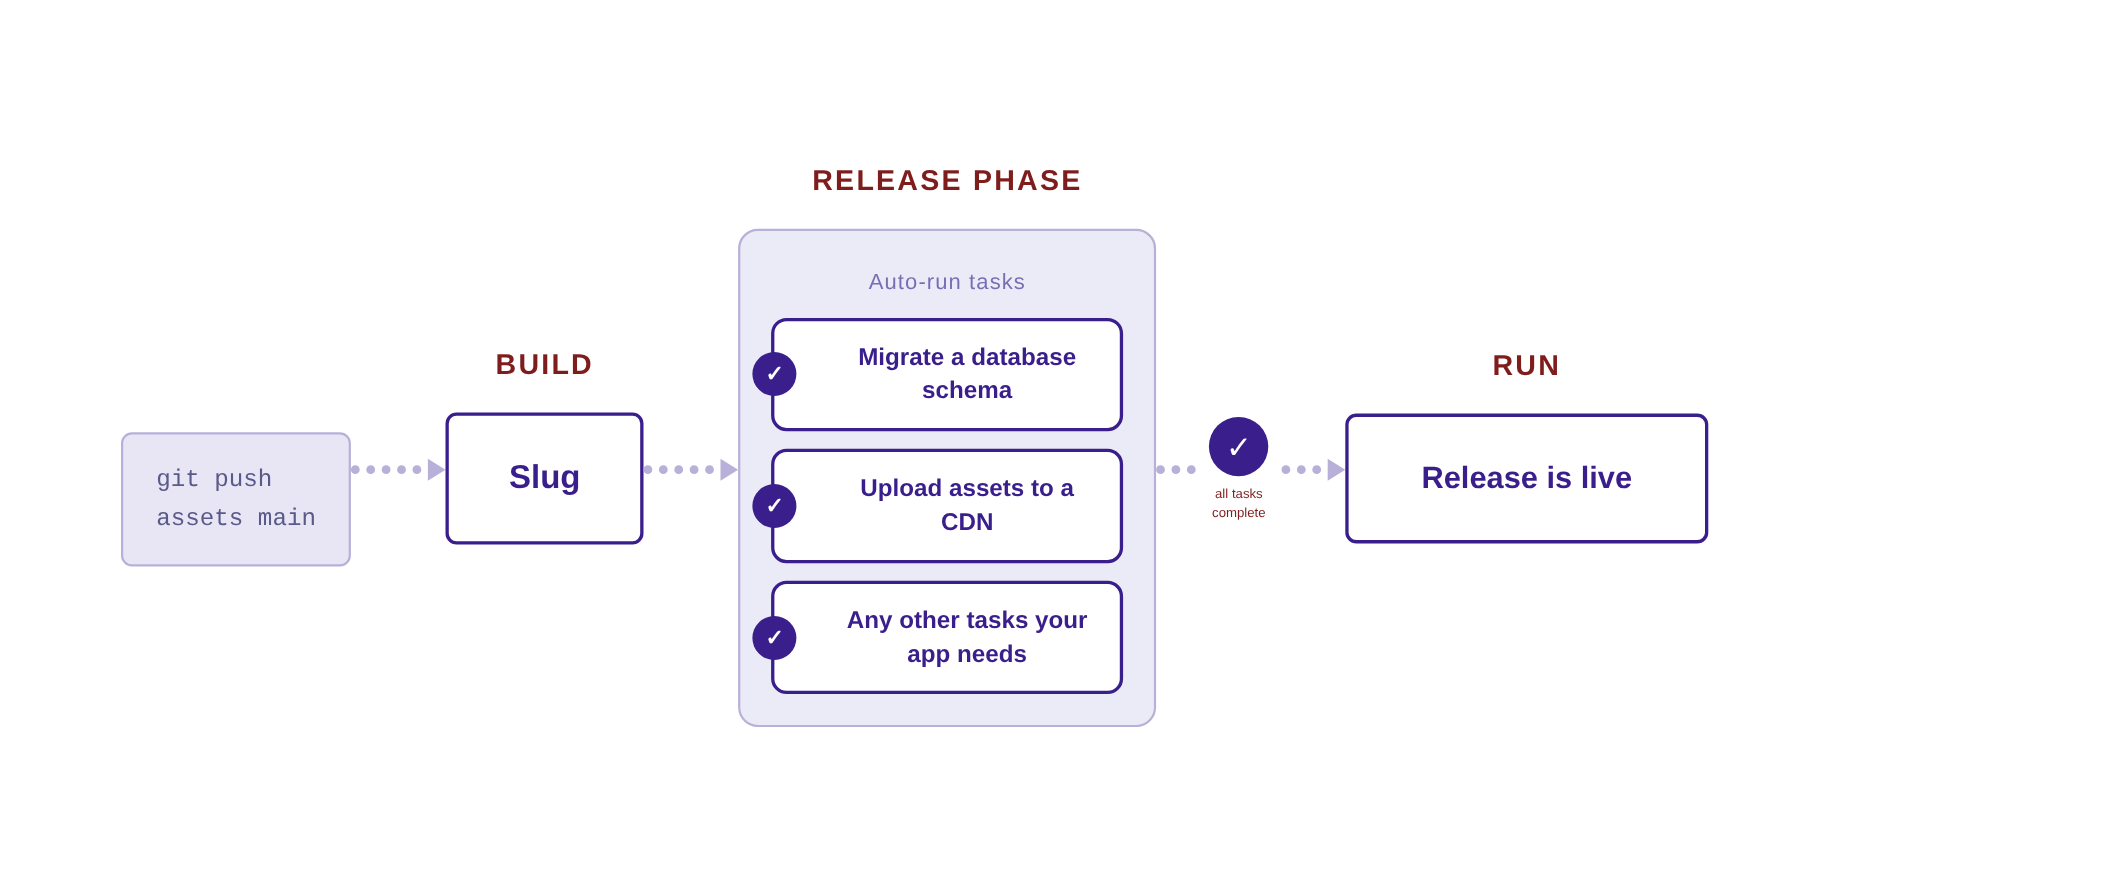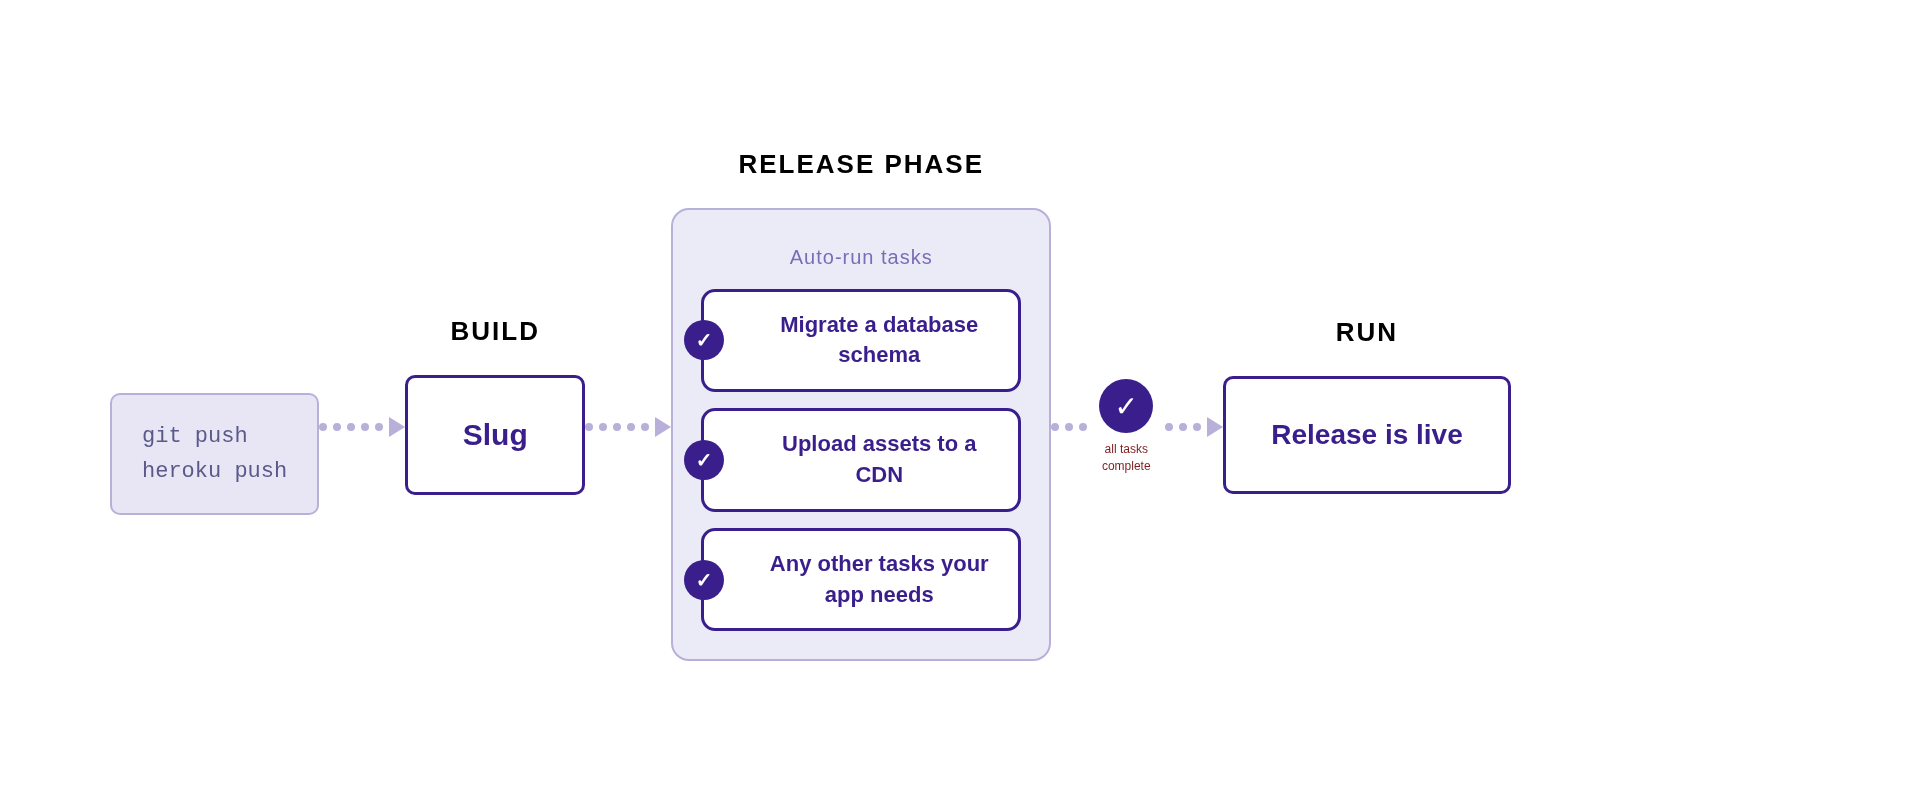--- a/index.html
+++ b/index.html
@@ -27,21 +27,21 @@
       display: flex;
       flex-direction: column;
       align-items: center;
       gap: 18px;
     }
 
     .col-label {
       font-size: 26px;
       font-weight: 700;
       letter-spacing: 2px;
-      color: #000000;
+      color: #7f1d1d;
       text-transform: uppercase;
       margin-bottom: 10px;
     }
 
     
     .git-box {
       background: #e8e6f5;
       border: 2px solid #b8b0d8;
       border-radius: 10px;
       padding: 24px 30px;
@@ -113,21 +113,21 @@
       align-items: center;
       justify-content: center;
       color: white;
       font-size: 20px;
     }
 
     
     .live-box {
       border: 3px solid #3a1f8c;
       border-radius: 10px;
-      padding: 40px 45px;
+      padding: 40px 66px;
       font-size: 28px;
       font-weight: 700;
       color: #3a1f8c;
       text-align: center;
       min-width: 220px;
     }
 
     
     .tasks-complete-col {
       display: flex;
@@ -192,21 +192,21 @@
   </style>
 </head>
 <body>
 
 <div class="diagram">
 
   <div class="col">
     <div class="label-spacer"></div>
     <div class="git-box">
       <div>git push</div>
-      <div>heroku push</div>
+      <div>assets main</div>
     </div>
   </div>
 
   <div class="arrow-container" style="margin-top:44px;">
     <div class="dotted-line">
       <div class="dot"></div>
       <div class="dot"></div>
       <div class="dot"></div>
       <div class="dot"></div>
       <div class="dot"></div>

